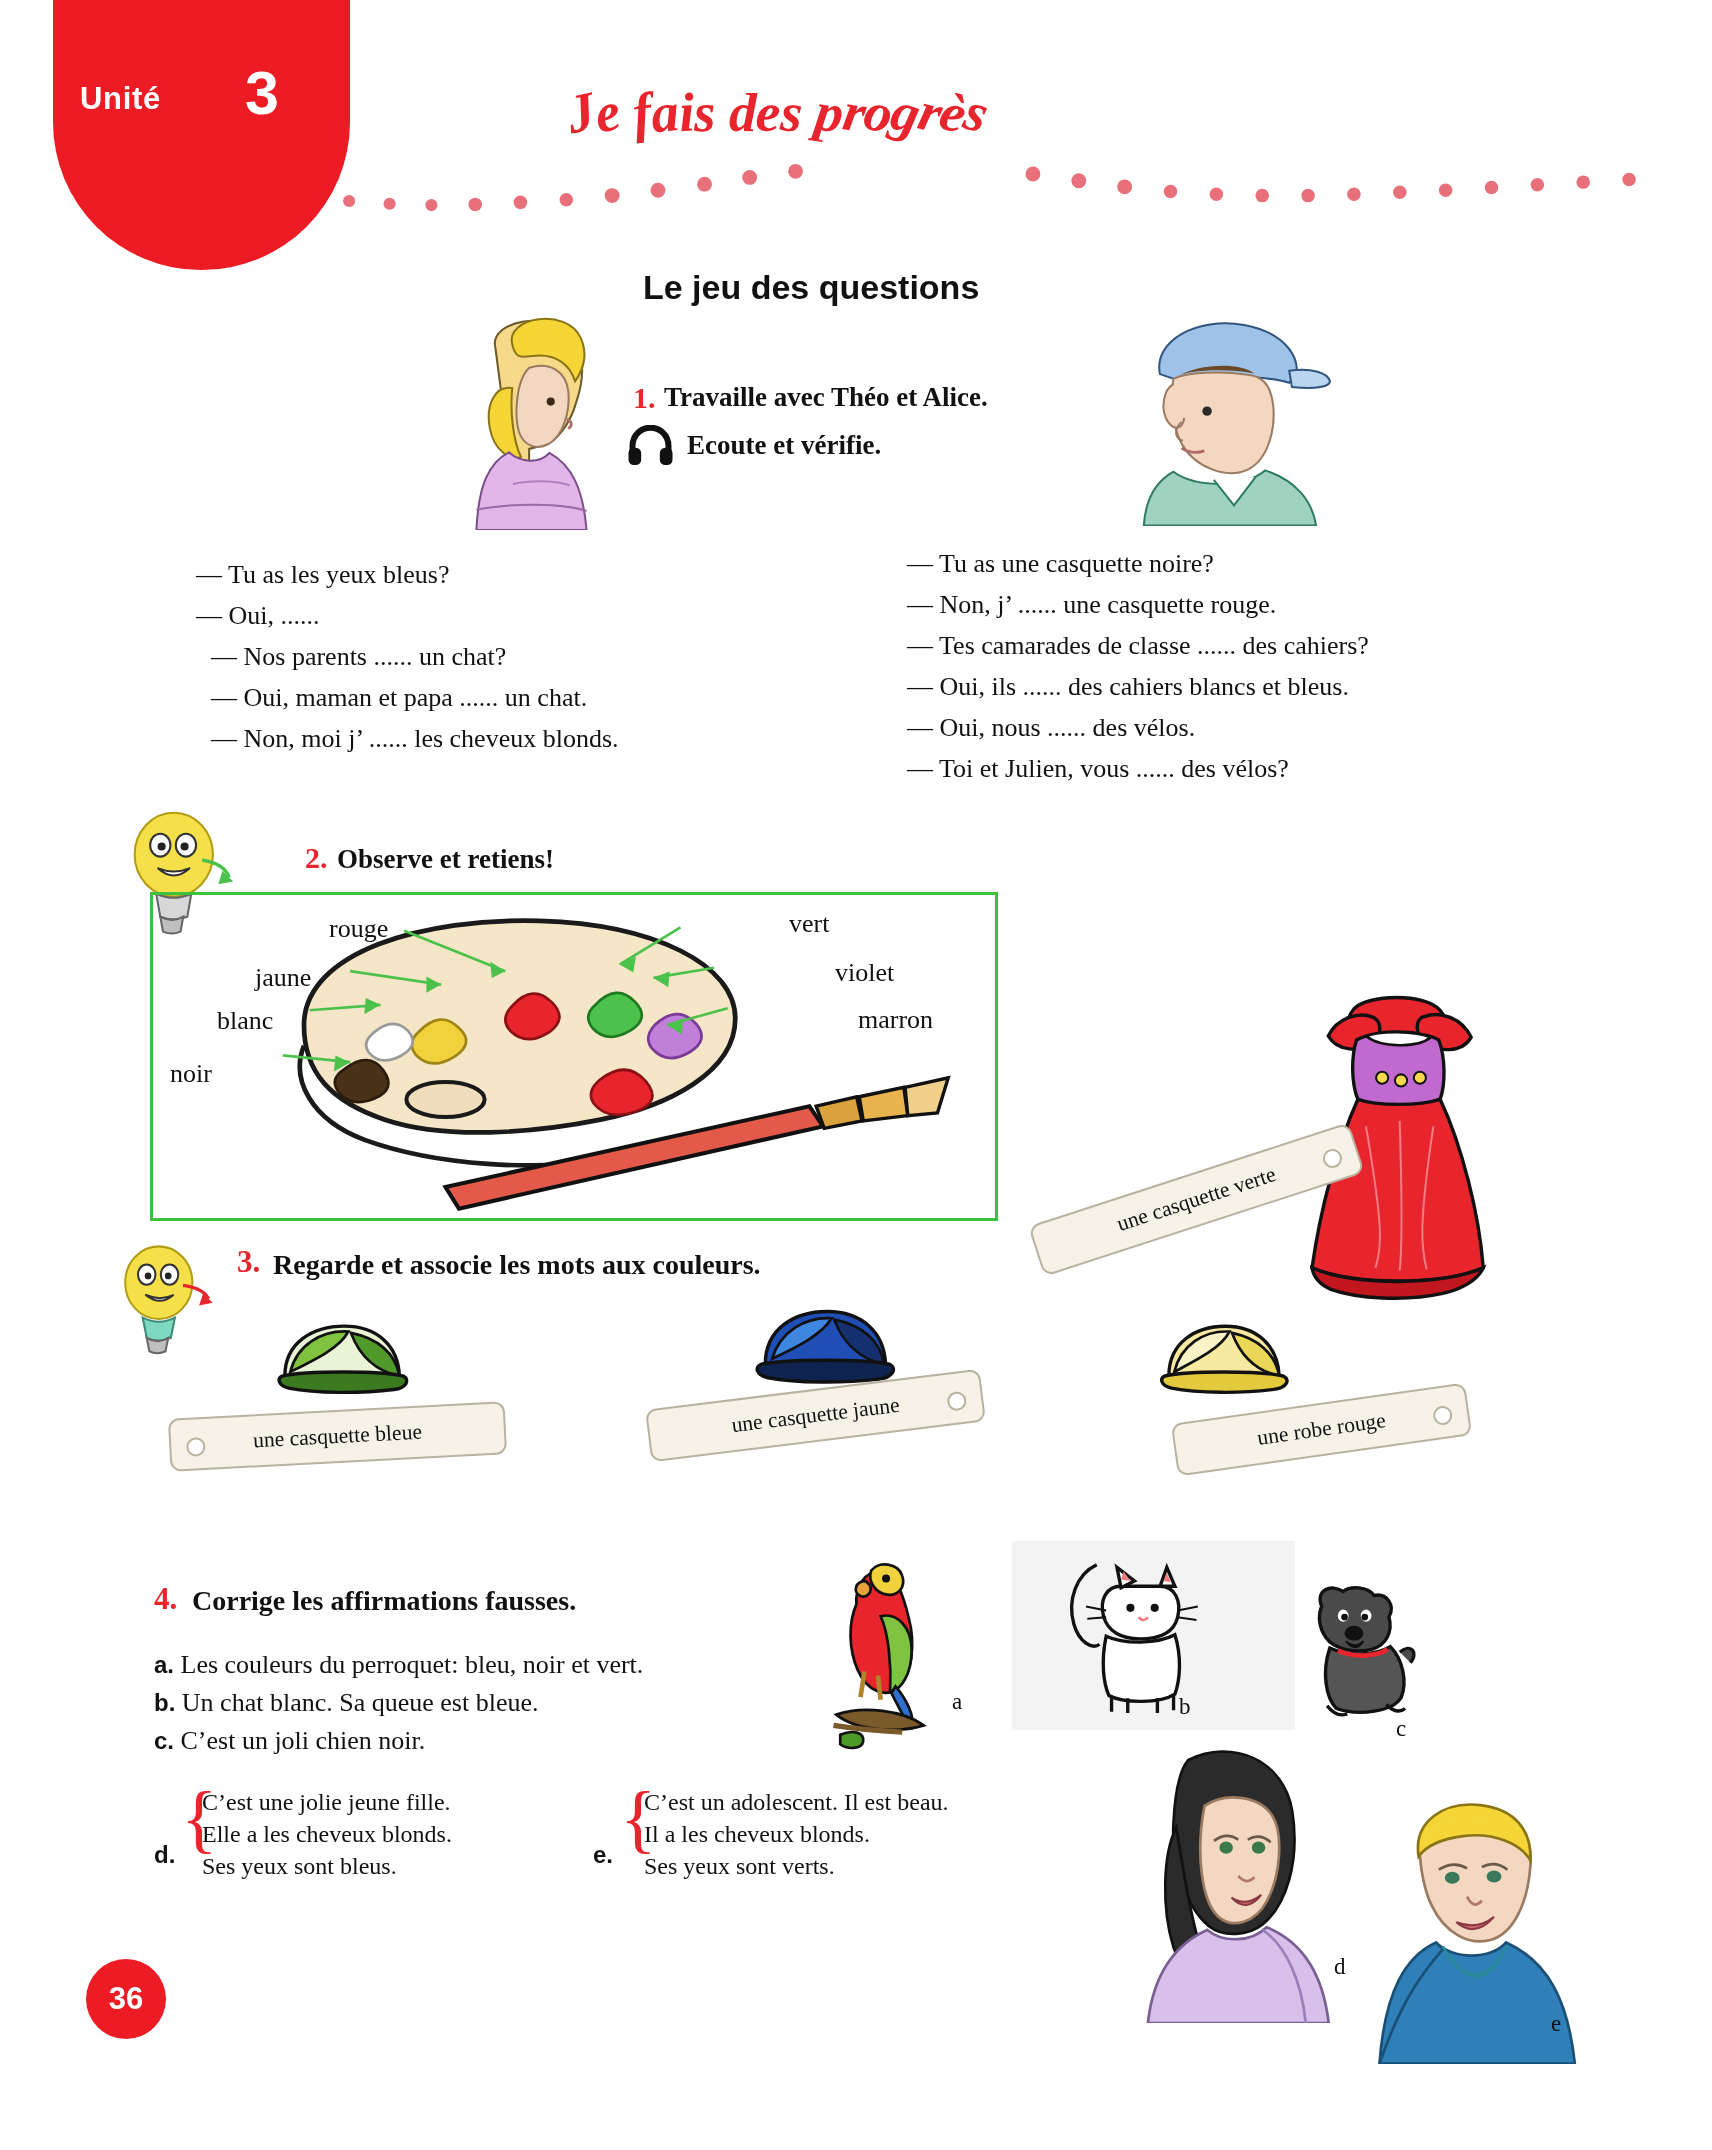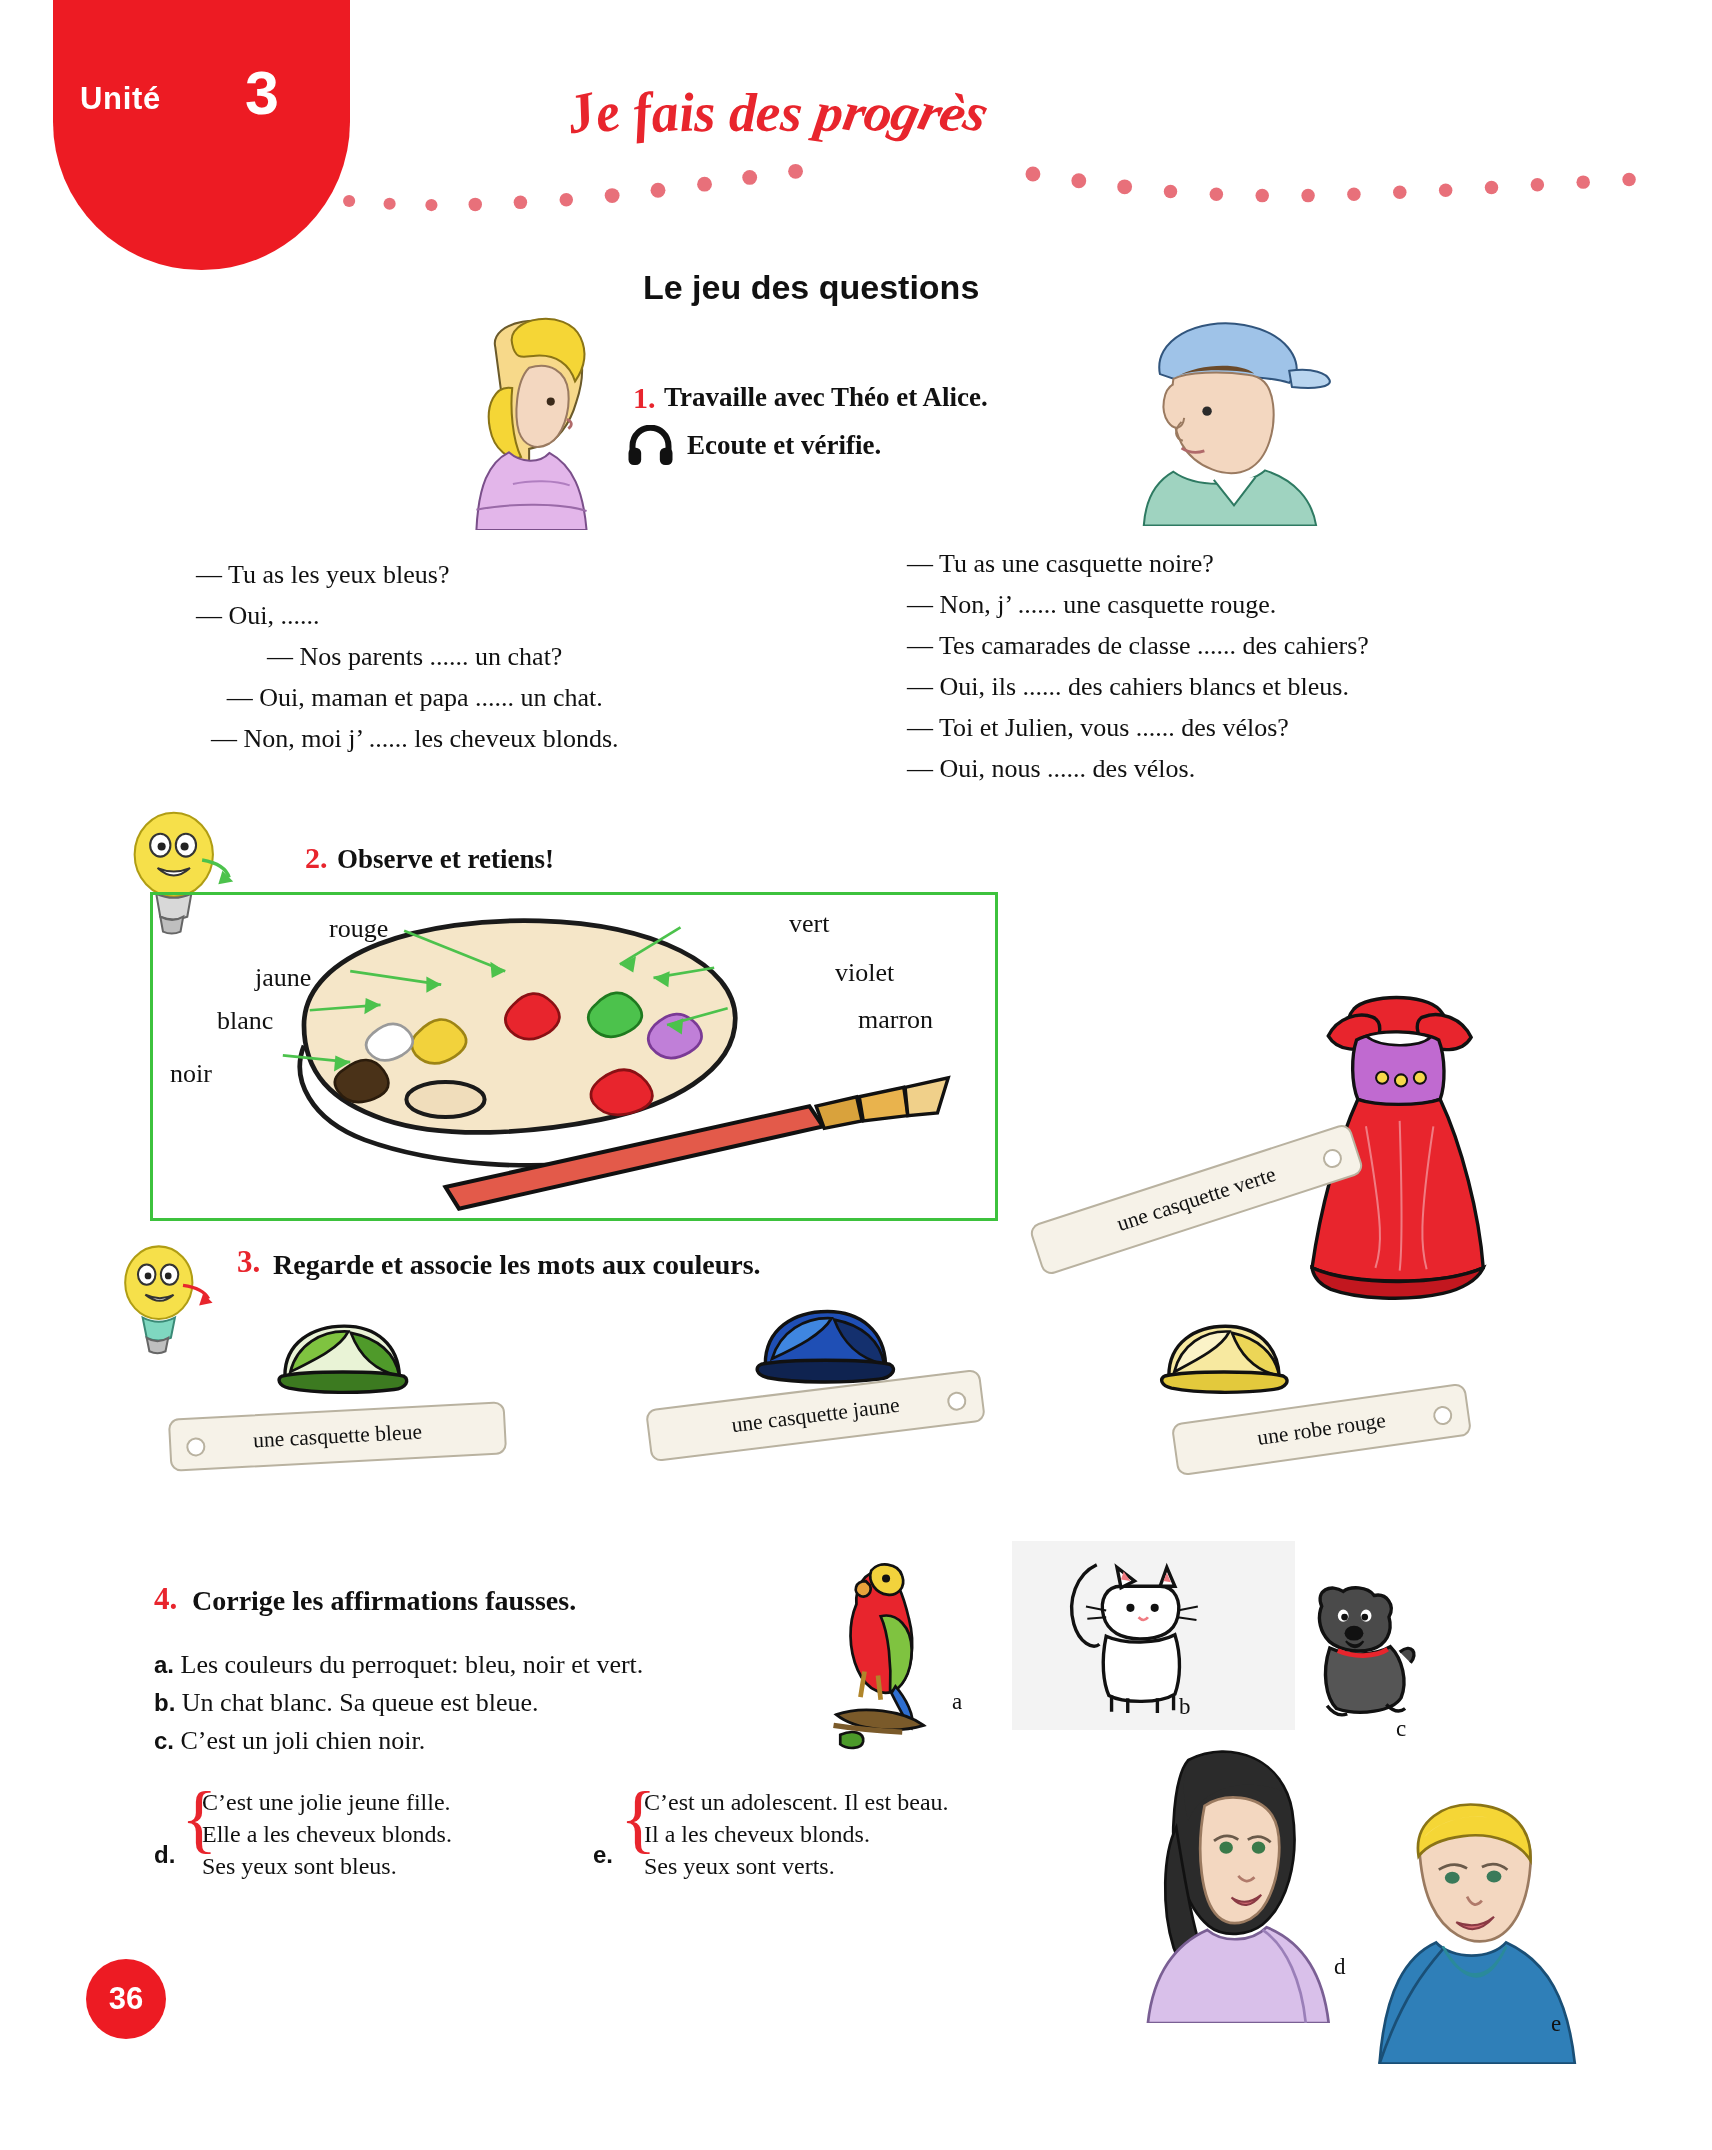--- a/index.html
+++ b/index.html
@@ -120,21 +120,21 @@
 
   .dialogue {
     position: absolute;
     font-size: 26px;
     line-height: 41px;
     font-family: "Liberation Serif", serif;
     white-space: nowrap;
   }
   .dialogue.left { left: 196px; top: 543px; margin-top: 11px; }
   .dialogue.right { left: 907px; top: 543px; }
-  .dialogue div.indent { padding-left: 15px; text-align: center; }
+  .dialogue div.indent { padding-left: 15px; }
 
   
   .ex2-num {
     position: absolute;
     left: 305px;
     top: 841px;
     font-size: 30px;
     font-weight: bold;
     color: #e8252d;
   }
@@ -377,22 +377,22 @@
   <div class="indent">— Nos parents ...... un chat?</div>
   <div class="indent">— Oui, maman et papa ...... un chat.</div>
   <div class="indent">— Non, moi j’ ...... les cheveux blonds.</div>
 </div>
 
 <div class="dialogue right">
   <div>— Tu as une casquette noire?</div>
   <div>— Non, j’ ...... une casquette rouge.</div>
   <div>— Tes camarades de classe ...... des cahiers?</div>
   <div>— Oui, ils ...... des cahiers blancs et bleus.</div>
+  <div>— Oui, nous ...... des vélos.</div>
   <div>— Toi et Julien, vous ...... des vélos?</div>
-  <div>— Oui, nous ...... des vélos.</div>
 </div>
 
 <div style="position:absolute;left:121px;top:806px;width:115px;height:135px;">
   <svg width="115" height="135" viewBox="0 0 170 200">
     <ellipse cx="78" cy="72" rx="58" ry="62" fill="#f6e04a" stroke="#b09d14" stroke-width="3"></ellipse>
     <ellipse cx="58" cy="58" rx="15" ry="17" fill="#fff" stroke="#333" stroke-width="3"></ellipse>
     <ellipse cx="96" cy="58" rx="15" ry="17" fill="#fff" stroke="#333" stroke-width="3"></ellipse>
     <circle cx="60" cy="60" r="6" fill="#222"></circle>
       <circle cx="94" cy="60" r="6" fill="#222"></circle>
     <path d="M54 92 q24 22 48 0 q-24 10 -48 0 Z" fill="#fff" stroke="#333" stroke-width="3"></path>

